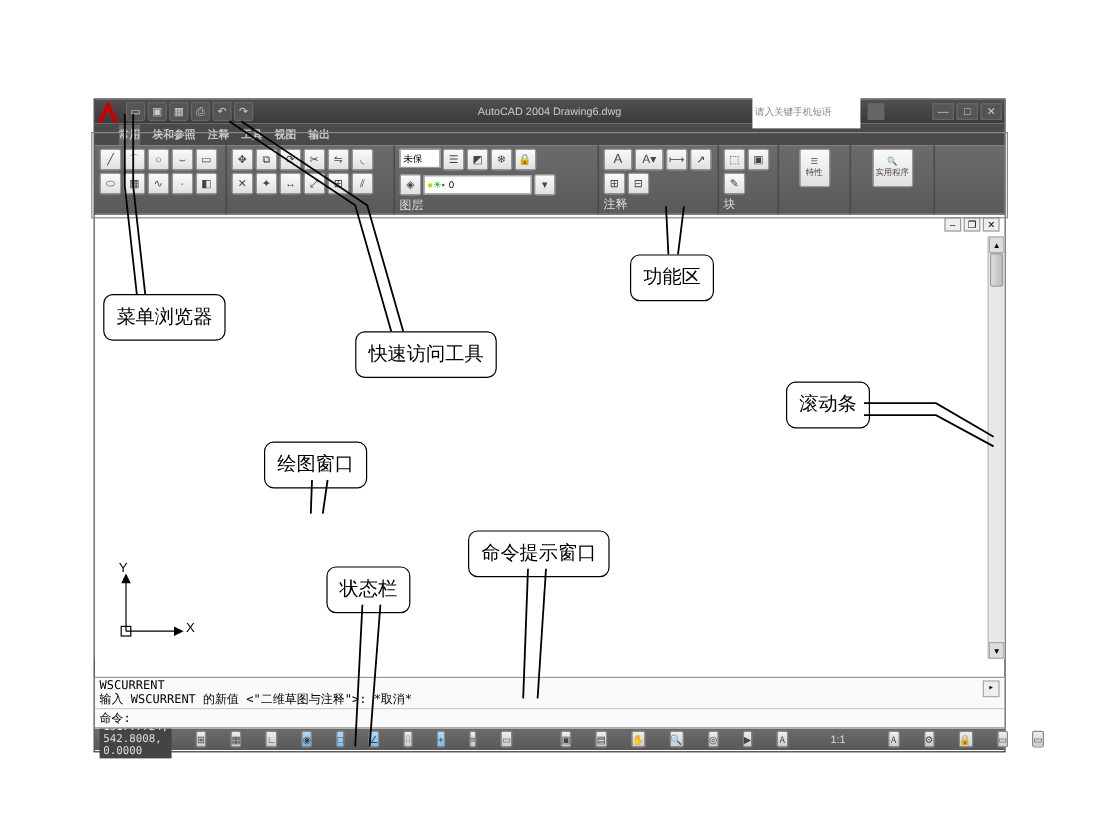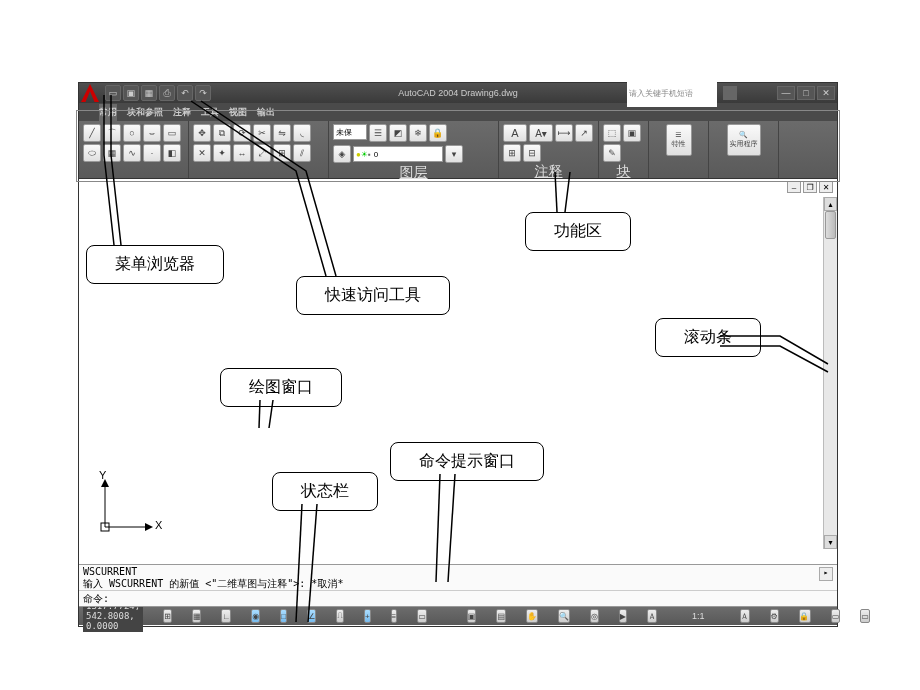--- a/index.html
+++ b/index.html
@@ -23,21 +23,21 @@
   .menu-item { padding: 2px 0; font-weight: bold; }
   .menu-item.active { background: #6a6a6a; }
   
   
   .ribbon { height: 58px; background: linear-gradient(#6b6b6b, #5a5a5a); display: flex; border-bottom: 1px solid #333; }
   .ribbon-panel { border-right: 1px solid #444; padding: 3px 4px 1px 4px; display: flex; flex-direction: column; justify-content: space-between; }
   .ribbon-tools { display: flex; flex-wrap: wrap; gap: 2px; align-items: flex-start; }
   .tool-btn { width: 18px; height: 18px; background: linear-gradient(#fafafa, #e0e0e0); border: 1px solid #999; border-radius: 2px; display: flex; align-items: center; justify-content: center; font-size: 9px; color: #444; }
   .tool-btn.wide { width: 24px; }
   .tool-btn.tall { width: 26px; height: 32px; flex-direction: column; font-size: 7px; }
-  .panel-label { font-size: 14px; color: #ddd; text-align: center; padding-top: 1px; text-decoration: underline; }
+  .panel-label { font-size: 10px; color: #ddd; text-align: left; padding-top: 1px; }
   .layer-combo { width: 90px; height: 16px; background: #fff; border: 1px solid #999; font-size: 8px; display: flex; align-items: center; padding: 0 2px; }
   .unsaved-combo { width: 34px; height: 16px; background: #fff; border: 1px solid #999; font-size: 8px; padding: 0 2px; display: flex; align-items: center; }
   
   
   .drawing-area { position: relative; background: #fff; height: 370px; }
   .doc-controls { position: absolute; top: 2px; right: 4px; display: flex; gap: 2px; }
   .doc-btn { width: 14px; height: 12px; border: 1px solid #999; background: #eee; font-size: 8px; display: flex; align-items: center; justify-content: center; }
   .vscroll { position: absolute; right: 0; top: 18px; bottom: 0; width: 14px; background: #e8e8e8; border-left: 1px solid #bbb; }
   .vscroll-thumb { position: absolute; left: 1px; right: 1px; top: 14px; height: 28px; background: linear-gradient(90deg,#ddd,#bbb); border: 1px solid #999; border-radius: 2px; }
   .vscroll-btn { position: absolute; left: 0; right: 0; height: 14px; background: #ddd; border: 1px solid #aaa; font-size: 8px; display: flex; align-items: center; justify-content: center; }
@@ -53,21 +53,21 @@
   
   
   .statusbar { height: 18px; background: linear-gradient(#6c6c6c,#585858); display: flex; align-items: center; font-size: 8px; color: #ddd; padding: 0 4px; gap: 20px; }
   .status-coords { width: 140px; background: #444; padding: 1px 3px; font-family: monospace; font-size: 9px; }
   .status-btn { width: 16px; height: 14px; background: linear-gradient(#eee,#ccc); border: 1px solid #888; border-radius: 2px; display:flex; align-items:center; justify-content:center; font-size:8px; color:#444; }
   .status-btn.active { background: linear-gradient(#aaddff,#77bbee); }
   .status-spacer { flex: 1; }
   
   
   .callout { position: absolute; z-index: 20; }
-  .callout-bubble { background: #fff; border: 1.5px solid #000; border-radius: 8px; padding: 8px 28px; font-size: 16px; white-space: nowrap; }
+  .callout-bubble { background: #fff; border: 1.5px solid #000; border-radius: 8px; padding: 8px 10px; font-size: 16px; white-space: nowrap; }
   .callout svg { position: absolute; overflow: visible; }
   
   
   .ribbon-highlight { position: absolute; left: 76px; top: 110px; width: 764px; height: 72px; border: 1px solid #888; pointer-events: none; z-index: 15; }
 </style>
 </head>
 <body>
 
 <div class="app-window">
 

